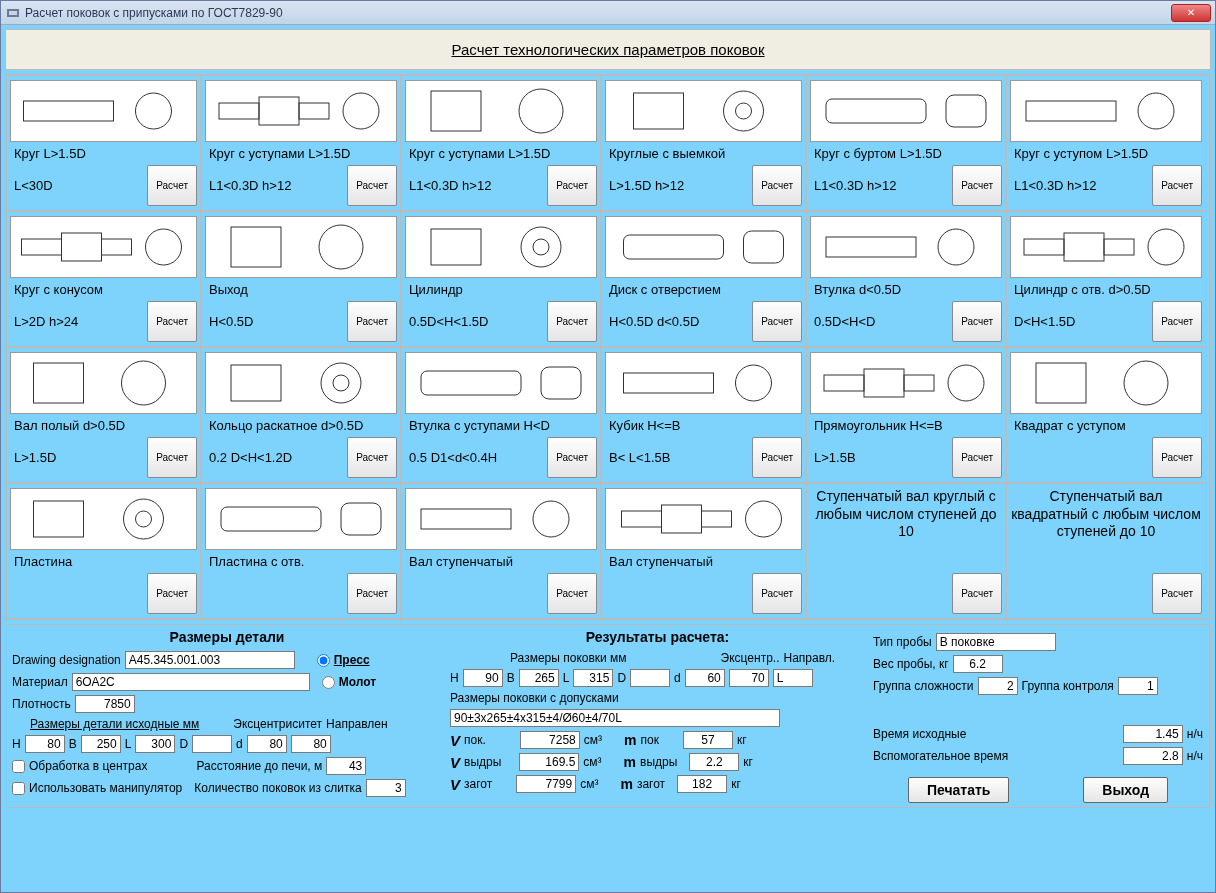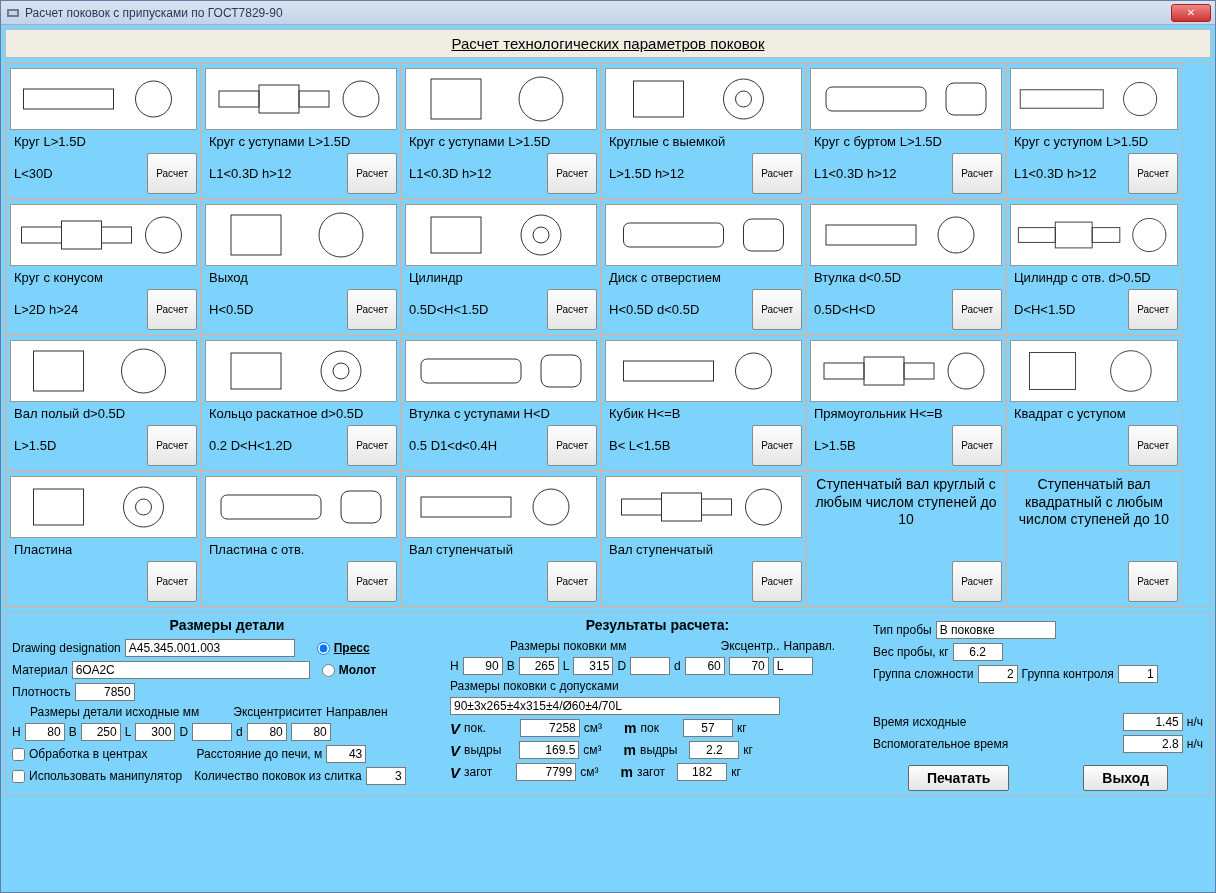--- a/index.html
+++ b/index.html
@@ -3,26 +3,26 @@
 <meta charset="utf-8">
 <style>
 * { box-sizing: border-box; margin: 0; padding: 0; }
 body { font-family: Tahoma, Arial, sans-serif; font-size: 11px; background: #ece9d8; width: 1216px; height: 893px; overflow: hidden; }
 .window { width: 1216px; height: 893px; border: 1px solid #6a7ba0; background: #7dd3fc; }
 .titlebar { height: 24px; background: linear-gradient(#d9e4f1,#c3d4e9); display: flex; align-items: center; padding: 0 4px; border-bottom: 1px solid #a0aab8; }
 .titlebar .icon { width: 16px; height: 16px; margin-right: 4px; }
 .titlebar .title { flex: 1; font-size: 12px; color: #2a3a56; }
 .closebtn { width: 40px; height: 18px; background: linear-gradient(#e88,#c33); border: 1px solid #a22; border-radius: 3px; color: #fff; text-align: center; font-size: 10px; line-height: 16px; cursor: pointer; }
 
-.subtitle { text-align: center; padding: 5px; font-size: 15px; text-decoration: underline; border: 1px solid #bbb; margin: 4px; background: #f0ede2; }
+.subtitle { text-align: center; padding: 11px; font-size: 15px; text-decoration: underline; border: 1px solid #bbb; margin: 4px; background: #f0ede2; }
 
 .grid { margin: 0 4px; border: 1px solid #bbb; }
 .row { display: flex; }
 .cell { border: 1px solid #bbb; padding: 4px 3px; display: flex; flex-direction: column; justify-content: space-between; }
-.c1 { width: 195px; } .c2 { width: 200px; } .c3 { width: 200px; } .c4 { width: 205px; } .c5 { width: 200px; } .c6 { width: 176px; }
+.c1 { width: 195px; } .c2 { width: 200px; } .c3 { width: 200px; } .c4 { width: 205px; } .c5 { width: 200px; } .c6 { width: 200px; }
 .cell .img { height: 62px; background: #fff; border: 1px solid #999; display: flex; align-items: center; justify-content: center; color: #777; margin-bottom: 4px; overflow: hidden; }
 .cell .txt1 { font-size: 13px; margin-bottom: 4px; padding-left: 4px; white-space: nowrap; }
 .cell .txtbig { font-size: 14px; text-align: center; margin-bottom: 4px; line-height: 1.25; }
 .cell .bottom { display: flex; justify-content: space-between; align-items: center; }
 .cell .param { font-size: 13px; padding-left: 4px; white-space: nowrap; }
 .btn { font-size: 10px; padding: 14px 8px; background: linear-gradient(#fefefe,#e5e5e5); border: 1px solid #8a8a8a; cursor: pointer; border-radius: 2px; }
 
 .bottompanel { margin: 4px; border: 1px solid #bbb; padding: 4px 6px; display: flex; gap: 8px; font-size: 12px; }
 .col { display: flex; flex-direction: column; gap: 4px; }
 .colA { width: 430px; } .colB { width: 415px; } .colC { width: 330px; }
@@ -389,21 +389,21 @@
         <span style="margin-left:8px;" class="radio">
             <input type="radio" style=""> 
             <b>Молот</b>
           </span>
       </div>
       <div class="line">
         <span>Плотность</span>
         <input type="text" class="w60" value="7850" style="">
       </div>
       <div class="line">
-        <span style="margin-left:18px;">Размеры детали исходные   мм</span>
+        <span style="margin-left:18px;text-decoration:underline;">Размеры детали исходные   мм</span>
         <span style="margin-left:30px;">Эксцентриситет</span>
         <span>Направлен</span>
       </div>
       <div class="line">
         <span>H</span>
           <input type="text" class="w40" value="80" style="">
         <span>B</span>
           <input type="text" class="w40" value="250" style="">
         <span>L</span>
           <input type="text" class="w40" value="300" style="">

